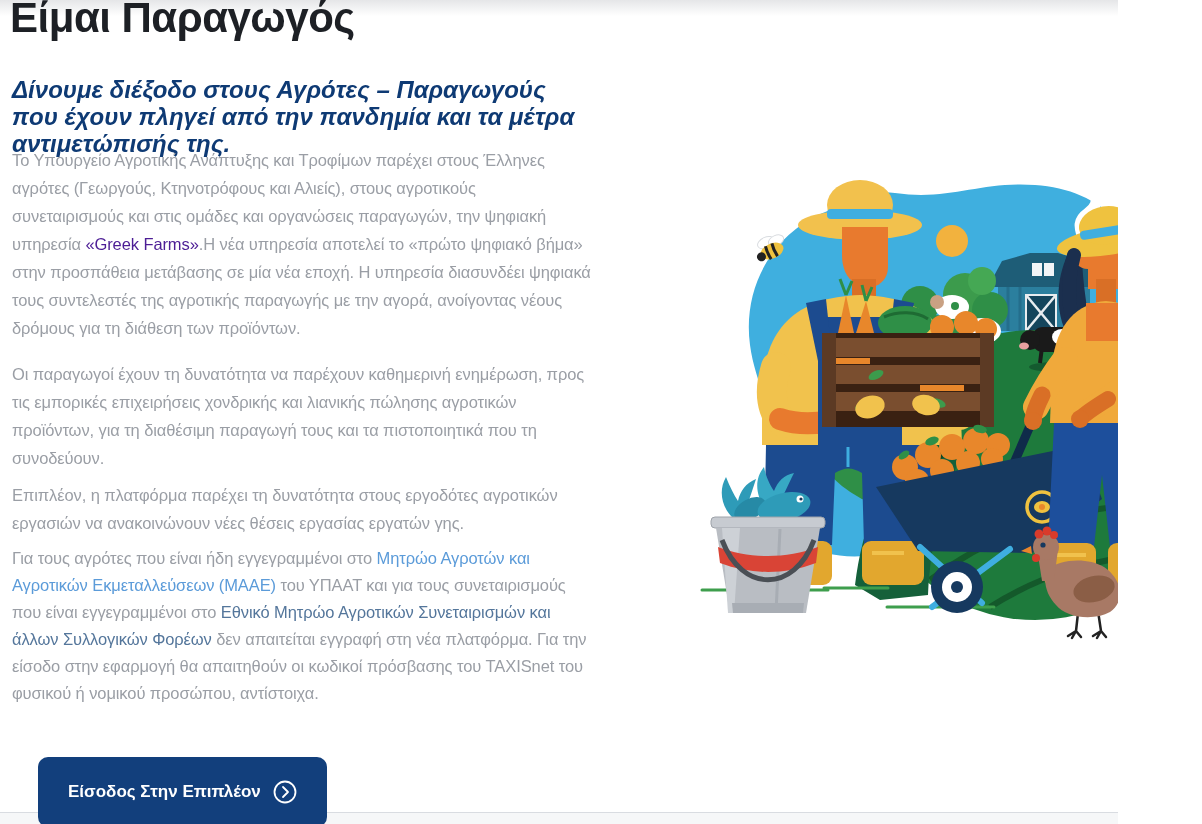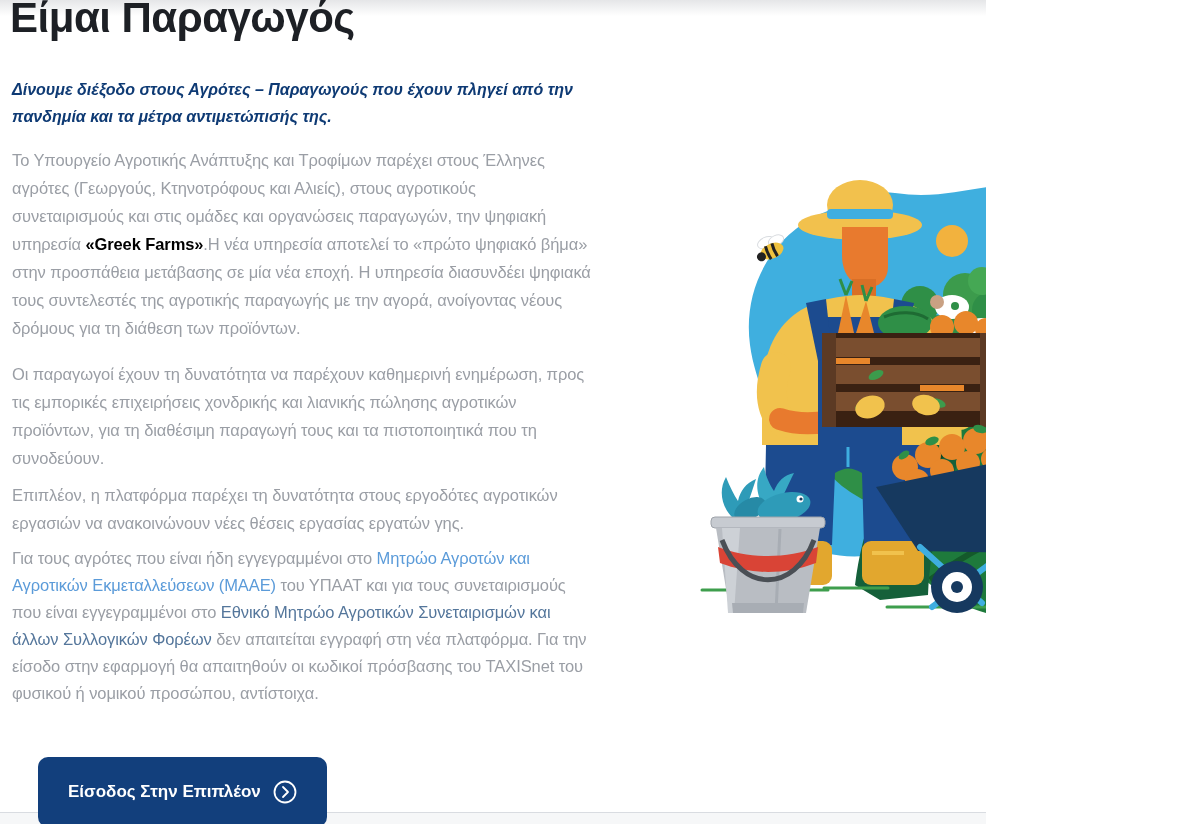--- a/index.html
+++ b/index.html
@@ -1,43 +1,43 @@
 <!DOCTYPE html>
 <html lang="el"><head>
 <meta charset="utf-8">
 <style>
   * { margin:0; padding:0; box-sizing:border-box; }
   html,body { background:#fff; }
   .page {
-    position:relative; width:986px; height:824px; overflow:hidden;
+    position:relative; width:1118px; height:824px; overflow:hidden;
     background:#ffffff; font-family:"Liberation Sans", sans-serif;
   }
   .top-fade {
     position:absolute; top:0; left:0; width:100%; height:16px;
     background:linear-gradient(#e5e6e8, rgba(255,255,255,0)); z-index:1;
   }
   .content { position:absolute; left:10px; top:0; width:582px; z-index:2; }
   .page-title {
     position:absolute; left:0; top:-6px; width:640px;
     font-size:42px; font-weight:bold; color:#1d2025; letter-spacing:-0.5px;
   }
   .lead {
     position:absolute; left:2px; top:76px; width:578px;
-    font-size:16px; line-height:27px; font-weight:bold; font-style:italic;
+    font-size:24px; line-height:27px; font-weight:bold; font-style:italic;
     color:#0e3a74;
   }
   .body-p {
     position:absolute; left:2px; width:580px;
     font-size:16.5px; line-height:28px; color:#9a9ea5; letter-spacing:-0.1px;
   }
   .p1 { top:146px; }
   .p2 { top:360px; }
   .p3 { top:481px; }
   .p4 { top:545px; line-height:27px; }
-  .greek-farms { color:#000000; font-weight:bold; }
+  .greek-farms { color:#4c1d95; font-weight:normal; }
   .link-blue  { color:#5b9bd9; text-decoration:none; cursor:pointer; }
   .link-steel { color:#54769b; text-decoration:none; cursor:pointer; }
   .divider { position:absolute; left:0; top:812px; width:100%; height:1px; background:#d9dce1; z-index:3; }
   .bottom-strip { position:absolute; left:0; top:813px; width:100%; height:11px; background:#f6f7f8; z-index:3; }
   .cta-button {
     position:absolute; left:38px; top:757px; height:70px; z-index:5;
     background:#123f7c; color:#fff; border:none; border-radius:10px;
     font-family:"Liberation Sans", sans-serif; font-size:17px; font-weight:bold;
     display:flex; align-items:center; gap:12px; padding:0 30px; cursor:pointer;
   }

